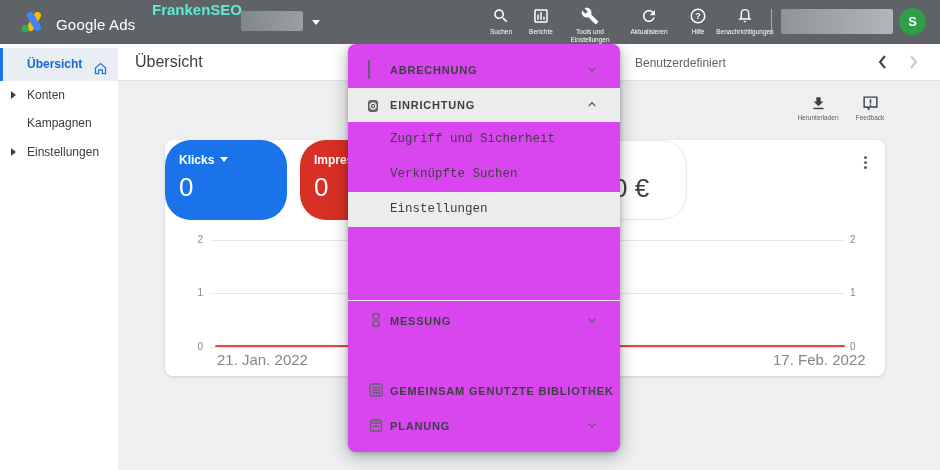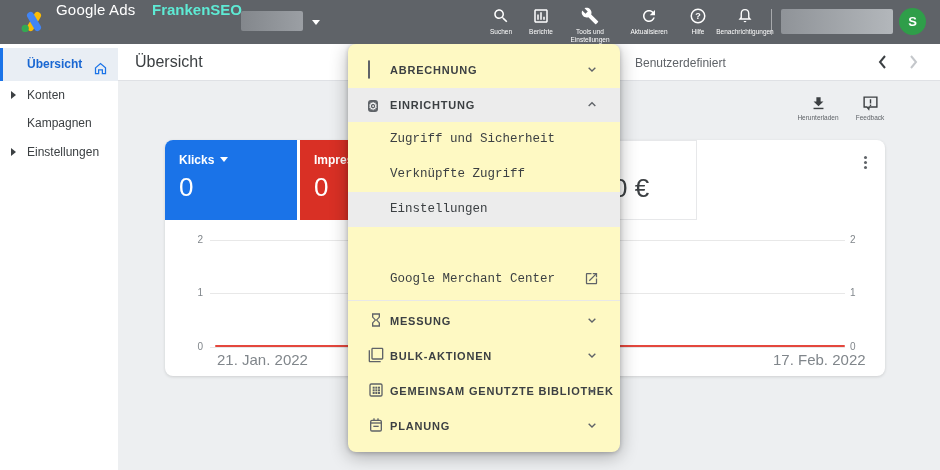--- a/index.html
+++ b/index.html
@@ -3,21 +3,21 @@
 <meta charset="utf-8">
 <style>
   * { margin:0; padding:0; box-sizing:border-box; }
   html,body { background:#d8dadd; }
   body { font-family:"Liberation Sans","DejaVu Sans",sans-serif; }
   #screen { position:relative; width:940px; height:470px; background:#edeff1; overflow:hidden; margin:0 auto; }
 
   
   .topbar { position:absolute; left:0; top:0; width:940px; height:44px; background:#5f6368; z-index:60; }
   .brand-logo { position:absolute; left:20px; top:11px; }
-  .brand-name { position:absolute; left:56px; top:1px; color:#fff; font-size:15px; letter-spacing:.2px;text-align:right; }
+  .brand-name { position:absolute; left:56px; top:16px; color:#fff; font-size:15px; letter-spacing:.2px;text-align:right; }
   .account-name { position:absolute; left:152px; top:1px; color:#5eead4; font-size:15px; font-weight:bold; }
   .redact1 { position:absolute; left:241px; top:11px; width:62px; height:20px; border-radius:2px;
              background:linear-gradient(90deg,#83878c,#9b9fa4); }
   .acct-caret { position:absolute; left:312px; top:20px; width:0; height:0;
                 border-left:4px solid transparent; border-right:4px solid transparent; border-top:5px solid #fff; }
   .tb-item { position:absolute; top:7px; width:64px; text-align:center; color:#fff; cursor:pointer; }
   .tb-item svg { display:block; margin:0 auto; }
   .tb-label { display:block; font-size:6.5px; line-height:7.5px; margin-top:3px; color:#fff; word-break:break-word; }
   .tb-sep { position:absolute; left:771px; top:9px; width:1px; height:26px; background:rgba(255,255,255,.45); }
   .redact2 { position:absolute; left:781px; top:9px; width:112px; height:25px; border-radius:2px;
@@ -51,42 +51,42 @@
   
   .action { position:absolute; width:64px; text-align:center; cursor:pointer; }
   .action svg { display:block; margin:0 auto; }
   .action-label { font-size:6.5px; color:#5f6368; display:block; margin-top:2px; }
   #act-download { left:786px; top:95px; }
   #act-feedback { left:838px; top:95px; }
 
   
   .card { position:absolute; left:165px; top:140px; width:720px; height:236px; background:#fff;
           border-radius:8px; box-shadow:0 1px 3px rgba(60,64,67,.18); z-index:4; overflow:hidden; }
-  .tile { position:absolute; top:0; width:132px; height:80px; cursor:pointer; }
+  .tile { position:absolute; top:0; width:122px; height:80px; cursor:pointer;border-radius:26px; }
   .tile-label { position:absolute; left:14px; top:13px; font-size:12px; font-weight:bold; color:#fff; white-space:nowrap; }
   .tile-caret { display:inline-block; width:0; height:0; margin-left:6px; vertical-align:2px;
                 border-left:4px solid transparent; border-right:4px solid transparent; border-top:5px solid #fff; }
   .tile-value { position:absolute; left:14px; top:32px; font-size:26px; color:#fff; }
   #tile-klicks { left:0; background:#1a73e8; }
   #tile-impressionen { left:135px; background:#d93025; }
   #tile-kosten { left:400px; background:#fff; border:1px solid #e7e8ea; }
   #tile-kosten .tile-value { color:#3c4043; left:47px; }
   .kebab { position:absolute; left:692px; top:14px; width:16px; height:18px; cursor:pointer; }
   .kebab i { display:block; width:3px; height:3px; border-radius:50%; background:#5f6368; margin:2px auto; }
 
   
   .gridline { position:absolute; left:45px; width:635px; height:1px; background:#e8e8e8; }
   .ytick { position:absolute; width:20px; font-size:10px; color:#80868b; }
   .ytick.left { left:18px; text-align:right; }
   .ytick.right { left:685px; text-align:left; }
   .flatline { position:absolute; left:50px; top:205px; width:630px; height:2px; background:#e4473d; border-radius:1px; }
   .xlabel { position:absolute; top:211px; font-size:15px; color:#80868b; }
 
   
-  .dropdown { position:absolute; left:348px; top:44px; width:272px; height:408px; background:#fef9c3;
+  .dropdown { position:absolute; left:348px; top:44px; width:272px; height:408px; background:#d946ef;
               border-radius:8px; box-shadow:0 4px 18px rgba(0,0,0,.3), 0 1px 4px rgba(0,0,0,.2); z-index:50;padding-left:34px; }
   .menu-row { position:absolute; left:0; width:272px; height:34px; cursor:pointer; }
   .menu-row.hl, .menu-sub.hl { background:#ececec; }
   .menu-row .mi { position:absolute; left:20px; top:8px; }
   .menu-row .mlbl { position:absolute; left:42px; top:11px; font-size:11px; font-weight:bold;
                     letter-spacing:.8px; color:#3c4043; }
   .menu-row .chev { position:absolute; left:236px; top:8px; }
   .menu-sub { position:absolute; left:0; width:272px; height:35px; cursor:pointer;font-family:Liberation Mono, monospace; }
   .menu-sub .slbl { position:absolute; left:42px; top:10px; font-size:12.5px; color:#3c4043; }
   .menu-sub .ext { position:absolute; left:236px; top:9px; }
@@ -266,63 +266,42 @@
         <svg width="16" height="16" viewBox="0 0 24 24">
             <path fill="none" stroke="#5f6368" stroke-width="2" d="M7 15l5-5 5 5"></path>
           </svg>
       </span>
     </div>
 
     <div class="menu-sub" style="top:78px">
       <span class="slbl">Zugriff und Sicherheit</span>
     </div>
     <div class="menu-sub" style="top:113px">
-      <span class="slbl">Verknüpfte Zugriff</span>
+      <span class="slbl">Verknüpfte Suchen</span>
     </div>
     <div class="menu-sub hl" style="top:148px">
       <span class="slbl">Einstellungen</span>
     </div>
-    <div class="menu-sub" style="top:218px">
-      <span class="slbl">Google Merchant Center</span>
-      <span class="ext">
-        <svg width="15" height="15" viewBox="0 0 24 24">
-            <path fill="#5f6368" d="M19 19H5V5h7V3H5c-1.11 0-2 .9-2 2v14c0 1.1.89 2 2 2h14c1.1 0 2-.9 2-2v-7h-2v7zM14 3v2h3.59l-9.83 9.83 1.41 1.41L19 6.41V10h2V3h-7z"></path>
-          </svg>
-      </span>
-    </div>
 
     <div class="menu-div"></div>
 
     <div class="menu-row" style="top:260px">
       <span class="mi">
         <svg width="16" height="16" viewBox="0 0 24 24">
             <path fill="#5f6368" d="M6 2v6h.01L6 8.01 10 12l-4 4 .01.01H6V22h12v-5.99h-.01L18 16l-4-4 4-3.99-.01-.01H18V2H6zm10 14.5V20H8v-3.5l4-4 4 4zm-4-5l-4-4V4h8v3.5l-4 4z"></path>
           </svg>
       </span>
       <span class="mlbl">MESSUNG</span>
       <span class="chev">
         <svg width="16" height="16" viewBox="0 0 24 24">
             <path fill="none" stroke="#5f6368" stroke-width="2" d="M7 10l5 5 5-5"></path>
           </svg>
       </span>
     </div>
 
-    <div class="menu-row" style="top:295px">
-      <span class="mi">
-        <svg width="16" height="16" viewBox="0 0 24 24">
-            <path fill="#5f6368" d="M3 5H1v16c0 1.1.9 2 2 2h16v-2H3V5zm18-4H7c-1.1 0-2 .9-2 2v14c0 1.1.9 2 2 2h14c1.1 0 2-.9 2-2V3c0-1.1-.9-2-2-2zm0 16H7V3h14v14z"></path>
-          </svg>
-      </span>
-      <span class="mlbl">BULK-AKTIONEN</span>
-      <span class="chev">
-        <svg width="16" height="16" viewBox="0 0 24 24">
-            <path fill="none" stroke="#5f6368" stroke-width="2" d="M7 10l5 5 5-5"></path>
-          </svg>
-      </span>
-    </div>
 
     <div class="menu-row" style="top:330px">
       <span class="mi">
         <svg width="16" height="16" viewBox="0 0 24 24">
             <rect x="3" y="3" width="18" height="18" rx="2" fill="none" stroke="#5f6368" stroke-width="2"></rect>
             <g fill="#5f6368">
               <rect x="7" y="7" width="3" height="3"></rect>
               <rect x="11" y="7" width="3" height="3"></rect>
               <rect x="15" y="7" width="3" height="3"></rect>
               <rect x="7" y="11" width="3" height="3"></rect>

